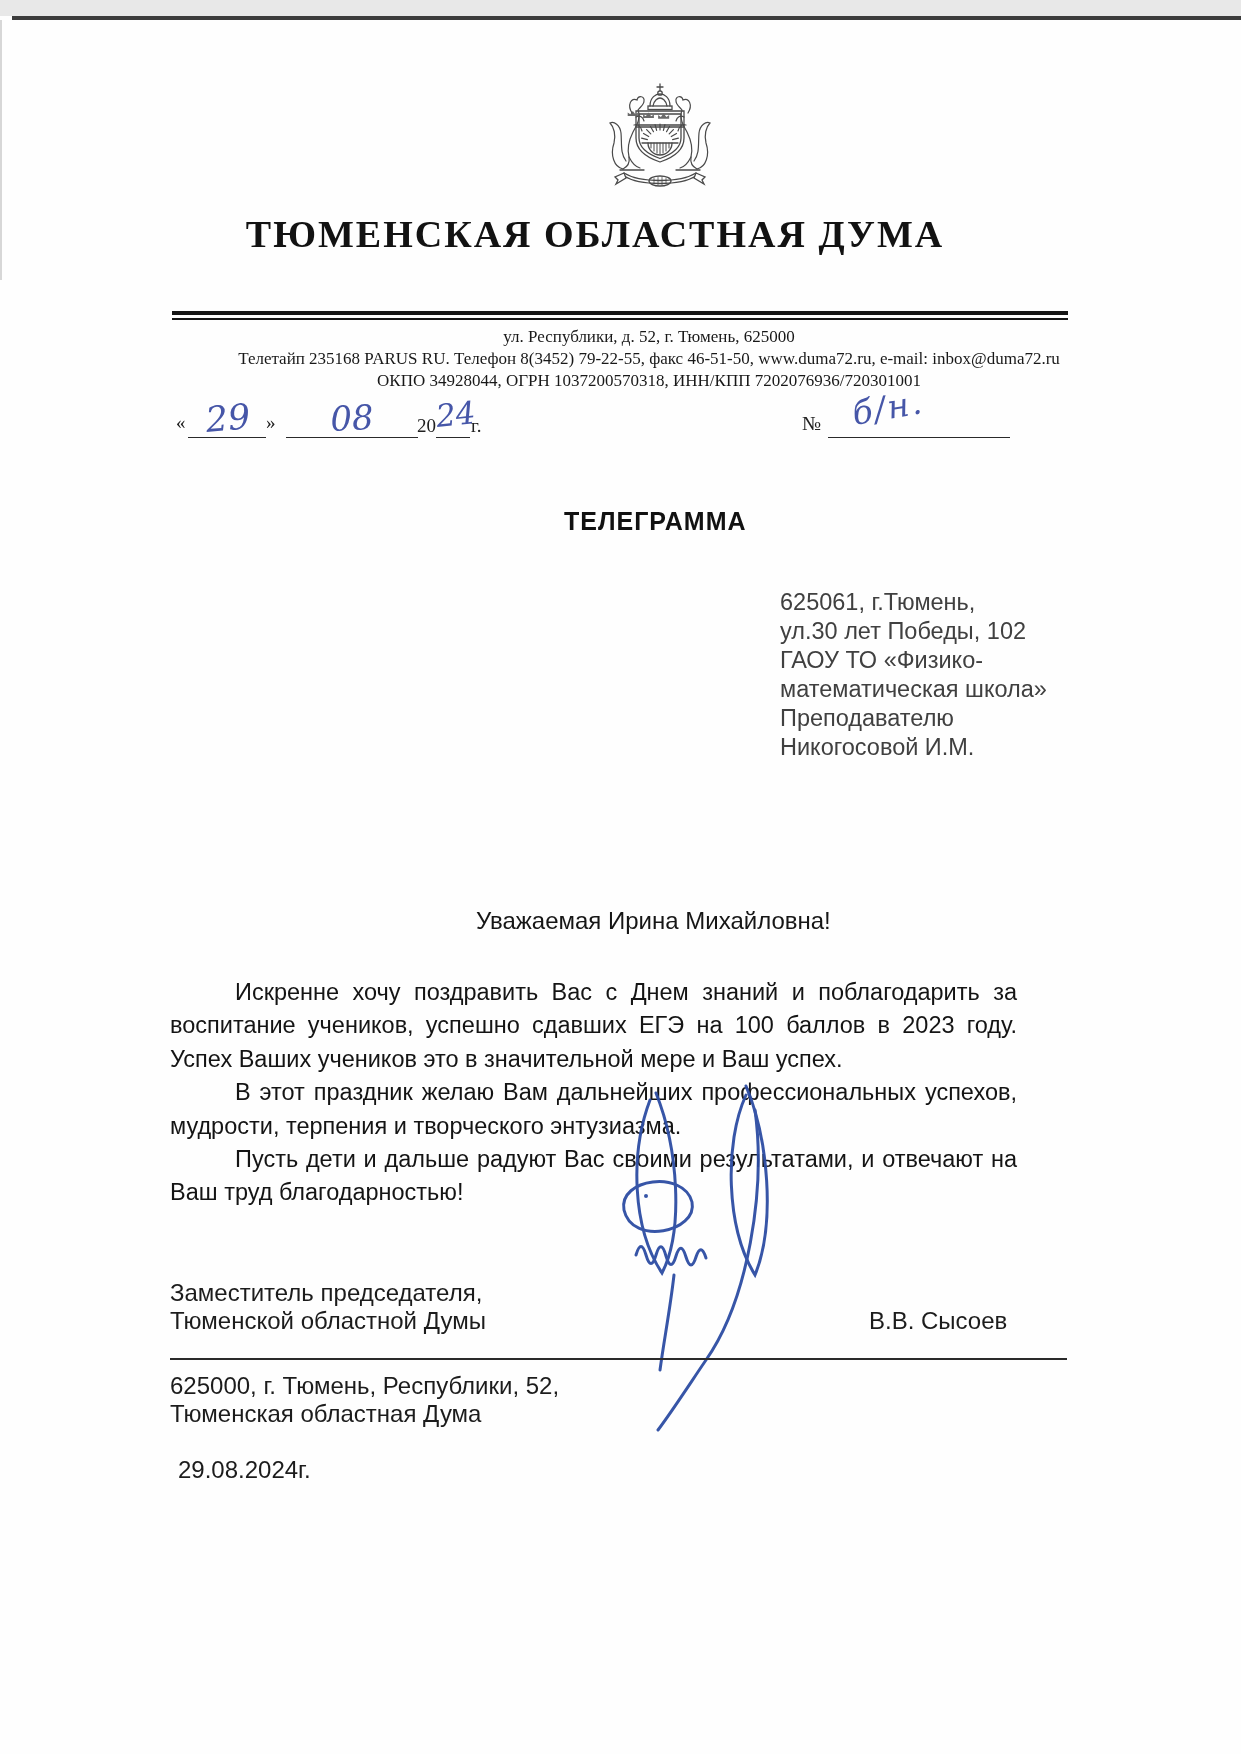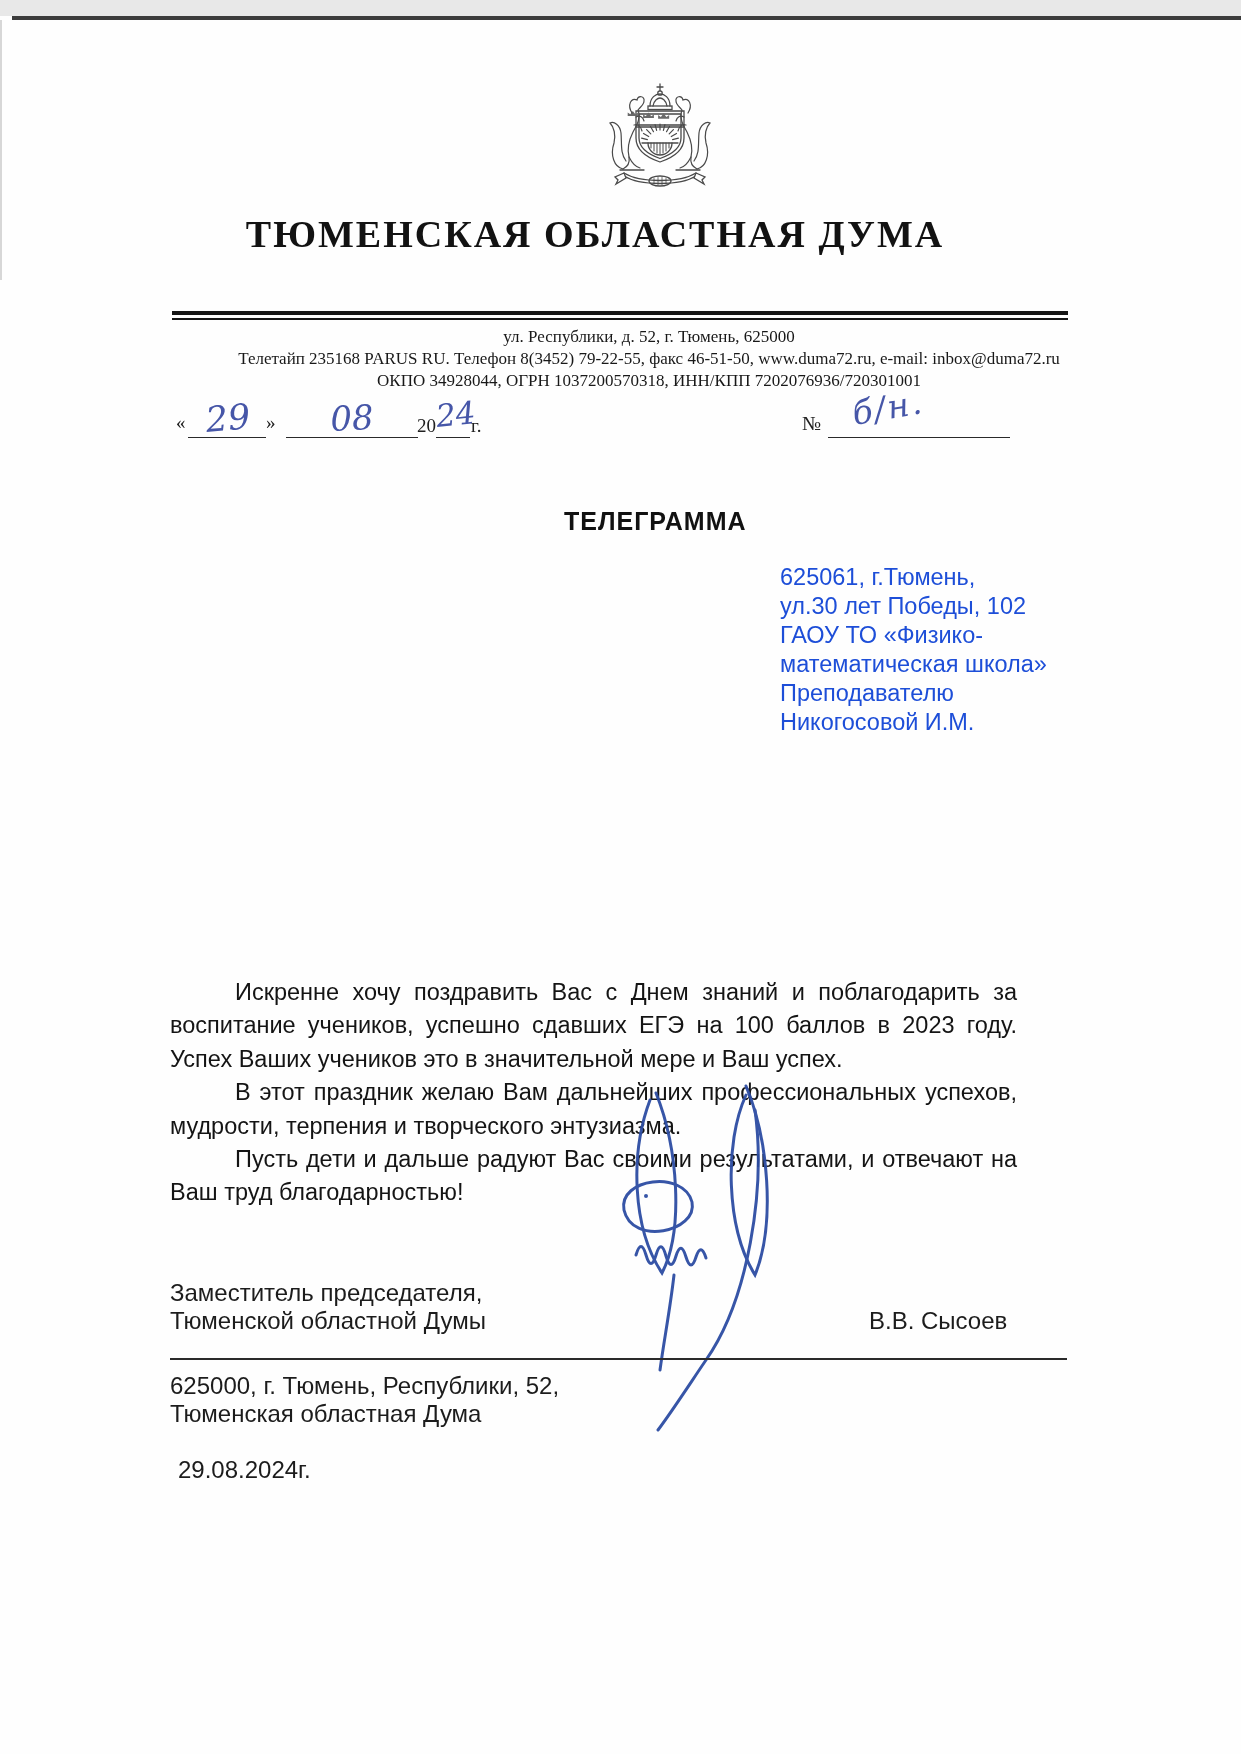--- a/index.html
+++ b/index.html
@@ -50,21 +50,21 @@
   .u-year{left:436px;top:421px;width:34px;}
   .u-num{left:828px;top:421px;width:182px;}
   .q-open{left:176px;top:396px;}
   .q-close{left:266px;top:396px;}
   .y20{left:417px;top:399px;}
   .yg{left:471px;top:399px;}
   .numsign{left:802px;top:396px;font-size:20px;}
 
   .doc-type{left:564px;top:491px;font-size:25px;font-weight:bold;letter-spacing:1px;color:#111;}
 
-  .recipient{left:780px;top:547px;font-size:23.5px;line-height:29px;color:#1d4ed8;}
+  .recipient{left:780px;top:572px;font-size:23.5px;line-height:29px;color:#404040;}
 
   .salutation{left:476px;top:891px;font-size:24px;color:#161616;}
 
   .body-text{left:170px;top:960px;width:847px;font-size:23.5px;line-height:33.4px;
     text-align:justify;color:#141414;}
   .body-text p{margin:0;text-indent:65px;}
 
   .pos1{left:170px;top:1263px;font-size:24px;}
   .pos2{left:170px;top:1291px;font-size:24px;text-align:right;}
   .signer{left:869px;top:1291px;font-size:24px;}
@@ -189,20 +189,21 @@
 
   <div class="abs recipient">
     <div>625061, г.Тюмень,</div>
     <div>ул.30 лет Победы, 102</div>
     <div>ГАОУ ТО «Физико-</div>
     <div>математическая школа»</div>
     <div>Преподавателю</div>
     <div>Никогосовой И.М.</div>
   </div>
 
+  <div class="abs salutation">Уважаемая Ирина Михайловна!</div>
 
   <div class="abs body-text">
     <p>Искренне хочу поздравить Вас с Днем знаний и поблагодарить за воспитание учеников, успешно сдавших ЕГЭ на 100 баллов в 2023 году. Успех Ваших учеников это в значительной мере и Ваш успех.</p>
     <p>В этот праздник желаю Вам дальнейших профессиональных успехов, мудрости, терпения и творческого энтузиазма.</p>
     <p>Пусть дети и дальше радуют Вас своими результатами, и отвечают на Ваш труд благодарностью!</p>
   </div>
 
   <svg class="abs sig-svg" viewBox="0 0 224 370" fill="none" stroke="#2d4da3" stroke-width="3" stroke-linecap="round" opacity="0.95">
     <path d="M62 32 C42 85 44 160 74 205 C96 162 90 80 68 25"></path>
     <path d="M158 27 C136 75 138 160 167 207 C188 155 180 70 158 18"></path>

